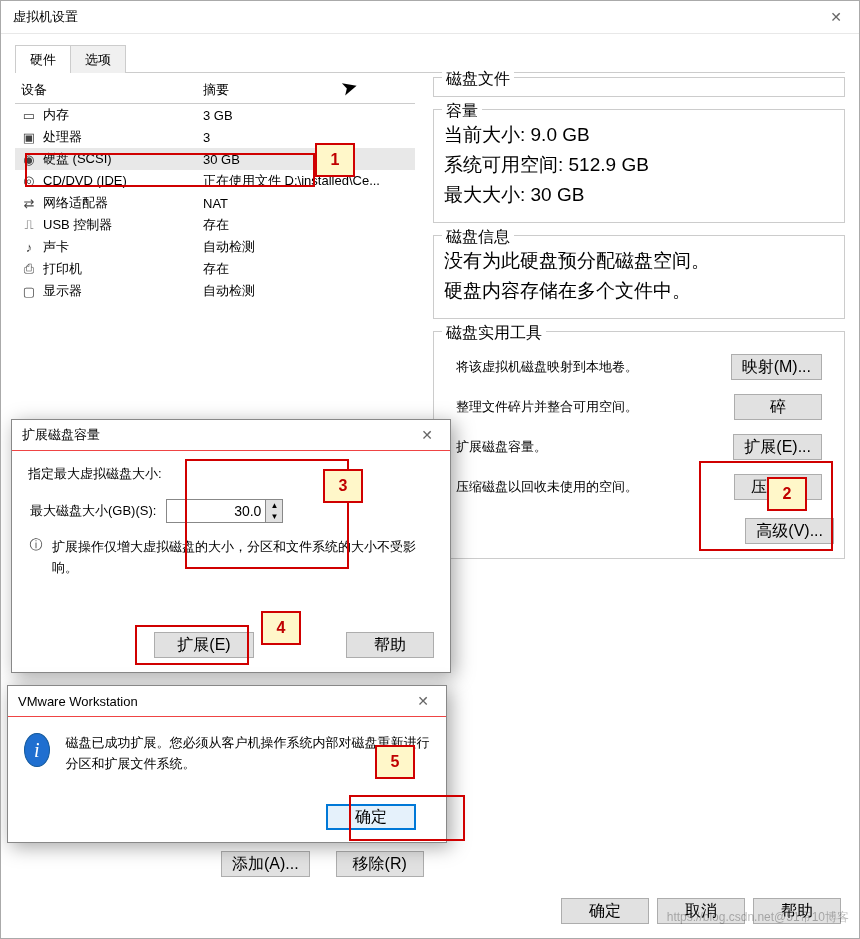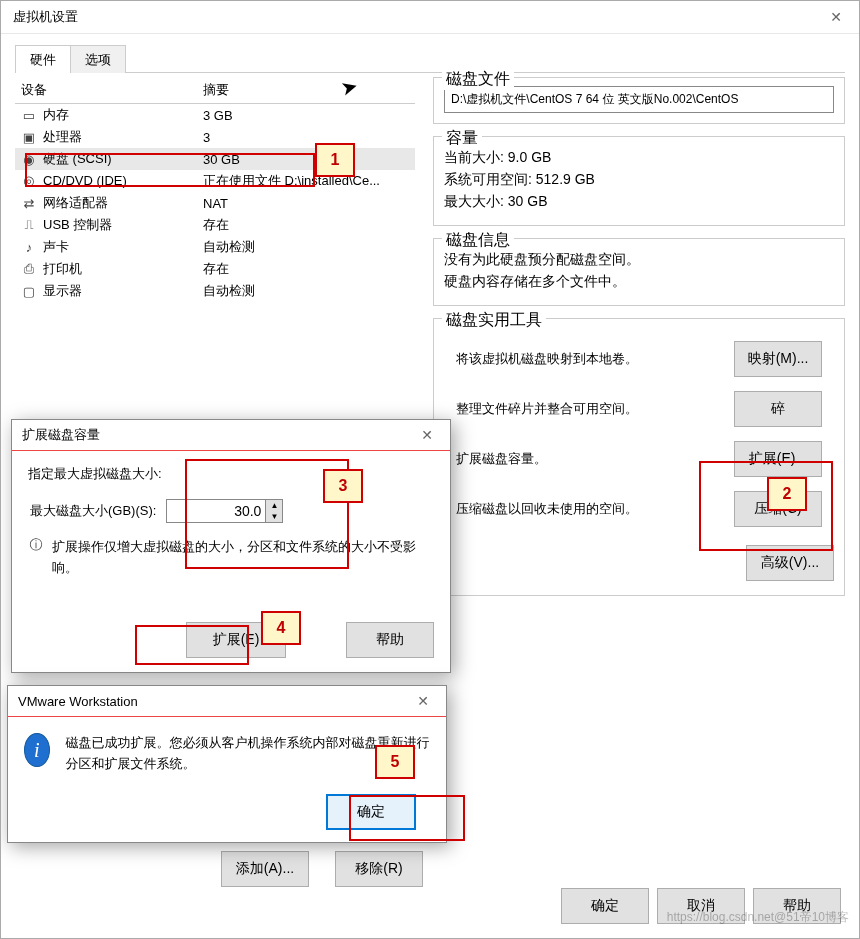--- a/index.html
+++ b/index.html
@@ -16,24 +16,24 @@
 .hw-table th{border-bottom:1px solid #ccc;text-align:left;padding:4px 6px;font-weight:400}
 .hw-table td{padding:2px 6px;white-space:nowrap;overflow:hidden}
 .hw-row{height:22px}
 .hw-row.sel{background:#e8e8e8}
 .hw-row td:first-child{display:flex;align-items:center;gap:6px}
 .ico{width:16px;height:16px;display:inline-flex;align-items:center;justify-content:center;color:#444;flex-shrink:0}
 .right-panel{flex:1}
 .group{border:1px solid #ccc;padding:8px 10px 10px 10px;margin-bottom:12px;position:relative}
 .group-title{position:absolute;top:-9px;left:8px;background:#fff;padding:0 4px;font-size:16px}
 .path-box{border:1px solid #888;padding:4px 6px;width:100%;box-sizing:border-box;font-size:12px;white-space:nowrap;overflow:hidden}
-.capacity-line{margin:4px 0;font-size:14px}
+.capacity-line{margin:4px 0;font-size:19px}
 .tool-row{display:flex;align-items:center;margin:14px 12px}
 .tool-desc{flex:1;font-size:13px}
-.winbtn{min-width:88px;height:36px;border:1px solid #adadad;background:#e1e1e1;font-size:14px;padding:0 10px;display:inline-flex;align-items:center;justify-content:center;font-family:inherit}
+.winbtn{min-width:88px;height:26px;border:1px solid #adadad;background:#e1e1e1;font-size:16px;padding:0 10px;display:inline-flex;align-items:center;justify-content:center;font-family:inherit}
 .adv-row{text-align:right;margin-top:18px}
 .bottom-buttons{position:absolute;right:18px;bottom:14px;display:flex;gap:8px}
 .hw-buttons{position:absolute;left:220px;top:850px;display:flex;gap:26px}
 
 
 .dialog{position:absolute;background:#fff;border:1px solid #888;box-shadow:4px 4px 18px rgba(0,0,0,0.35)}
 .dialog .dlg-title{height:30px;display:flex;align-items:center;justify-content:space-between;padding:0 0 0 10px;border-bottom:1px solid #ef4444}
 .dialog .dlg-title span{font-size:13px}
 .info-icon{width:32px;height:32px;border-radius:50%;background:#1f6fd0;display:flex;align-items:center;justify-content:center;color:#fff;font-family:Georgia,serif;font-style:italic;font-size:20px;border:1px solid #155a9c}
 .spinner{display:flex;align-items:center}
@@ -139,21 +139,20 @@
               </td>
               <td>自动检测</td>
             </tr>
           </tbody>
       </table>
     </div>
 
     <div class="right-panel">
       <div class="group">
         <span class="group-title">磁盘文件</span>
-        <div class="path-box">D:\虚拟机文件\CentOS 7 64 位 英文版No.002\CentOS</div>
       </div>
 
       <div class="group">
         <span class="group-title">容量</span>
         <div class="capacity-line">当前大小: 9.0 GB</div>
         <div class="capacity-line">系统可用空间: 512.9 GB</div>
         <div class="capacity-line">最大大小: 30 GB</div>
       </div>
 
       <div class="group">
@@ -212,21 +211,21 @@
           <div class="spin-btns">
             <div>▲</div>
             <div>▼</div>
           </div>
         </div>
       </div>
       <div style="display:flex;gap:8px;align-items:flex-start">
         <span class="ico">ⓘ</span>
         <span style="font-size:13px;line-height:1.6">扩展操作仅增大虚拟磁盘的大小，分区和文件系统的大小不受影响。</span>
       </div>
-      <div style="position:absolute;bottom:14px;right:16px;display:flex;gap:60px">
+      <div style="position:absolute;bottom:14px;right:16px;display:flex;gap:92px">
         <button class="winbtn" style="min-width:100px">扩展(E)</button>
         <button class="winbtn">帮助</button>
       </div>
     </div>
   </div>
 
   <div class="dialog" style="left:6px;top:684px;width:438px;height:156px">
     <div class="dlg-title">
       <span>VMware Workstation</span>
       <div class="close-x" style="height:30px">✕</div>

